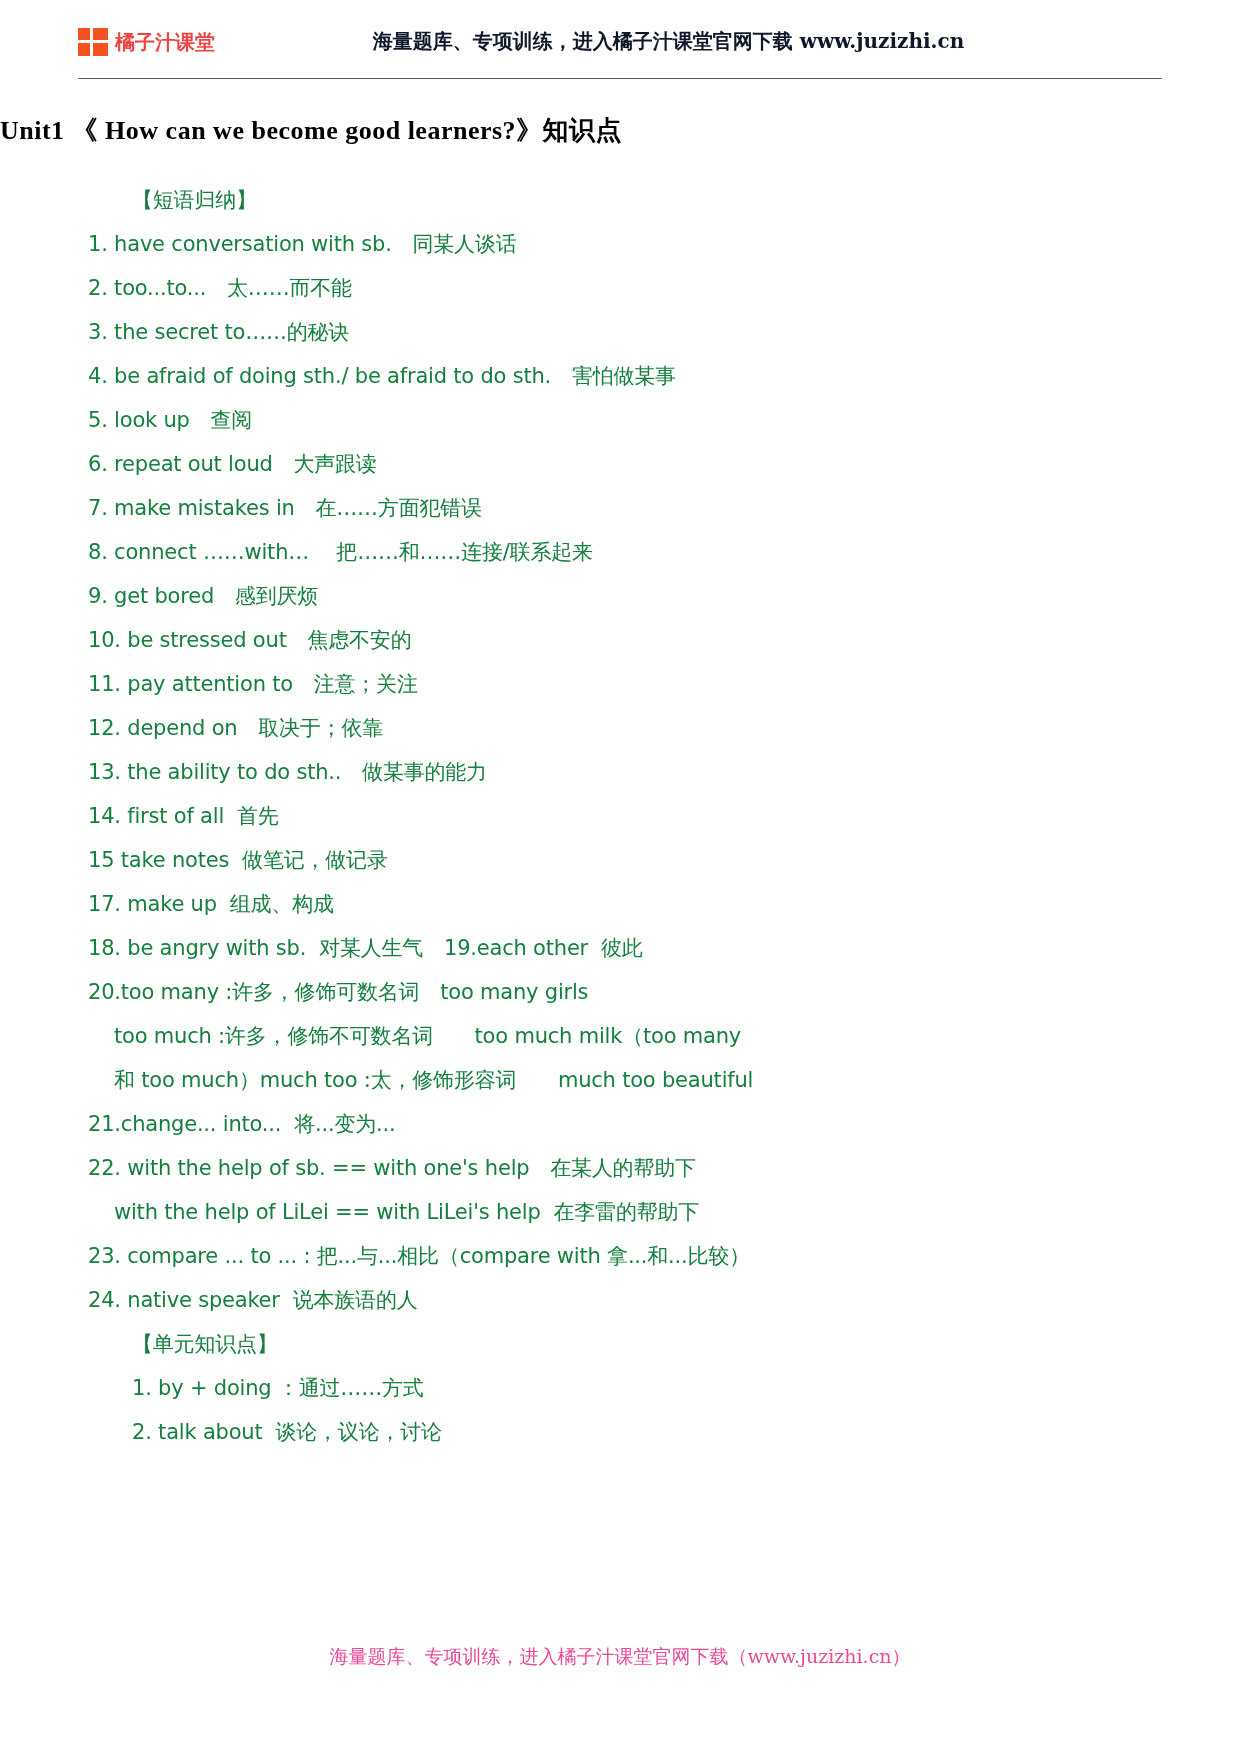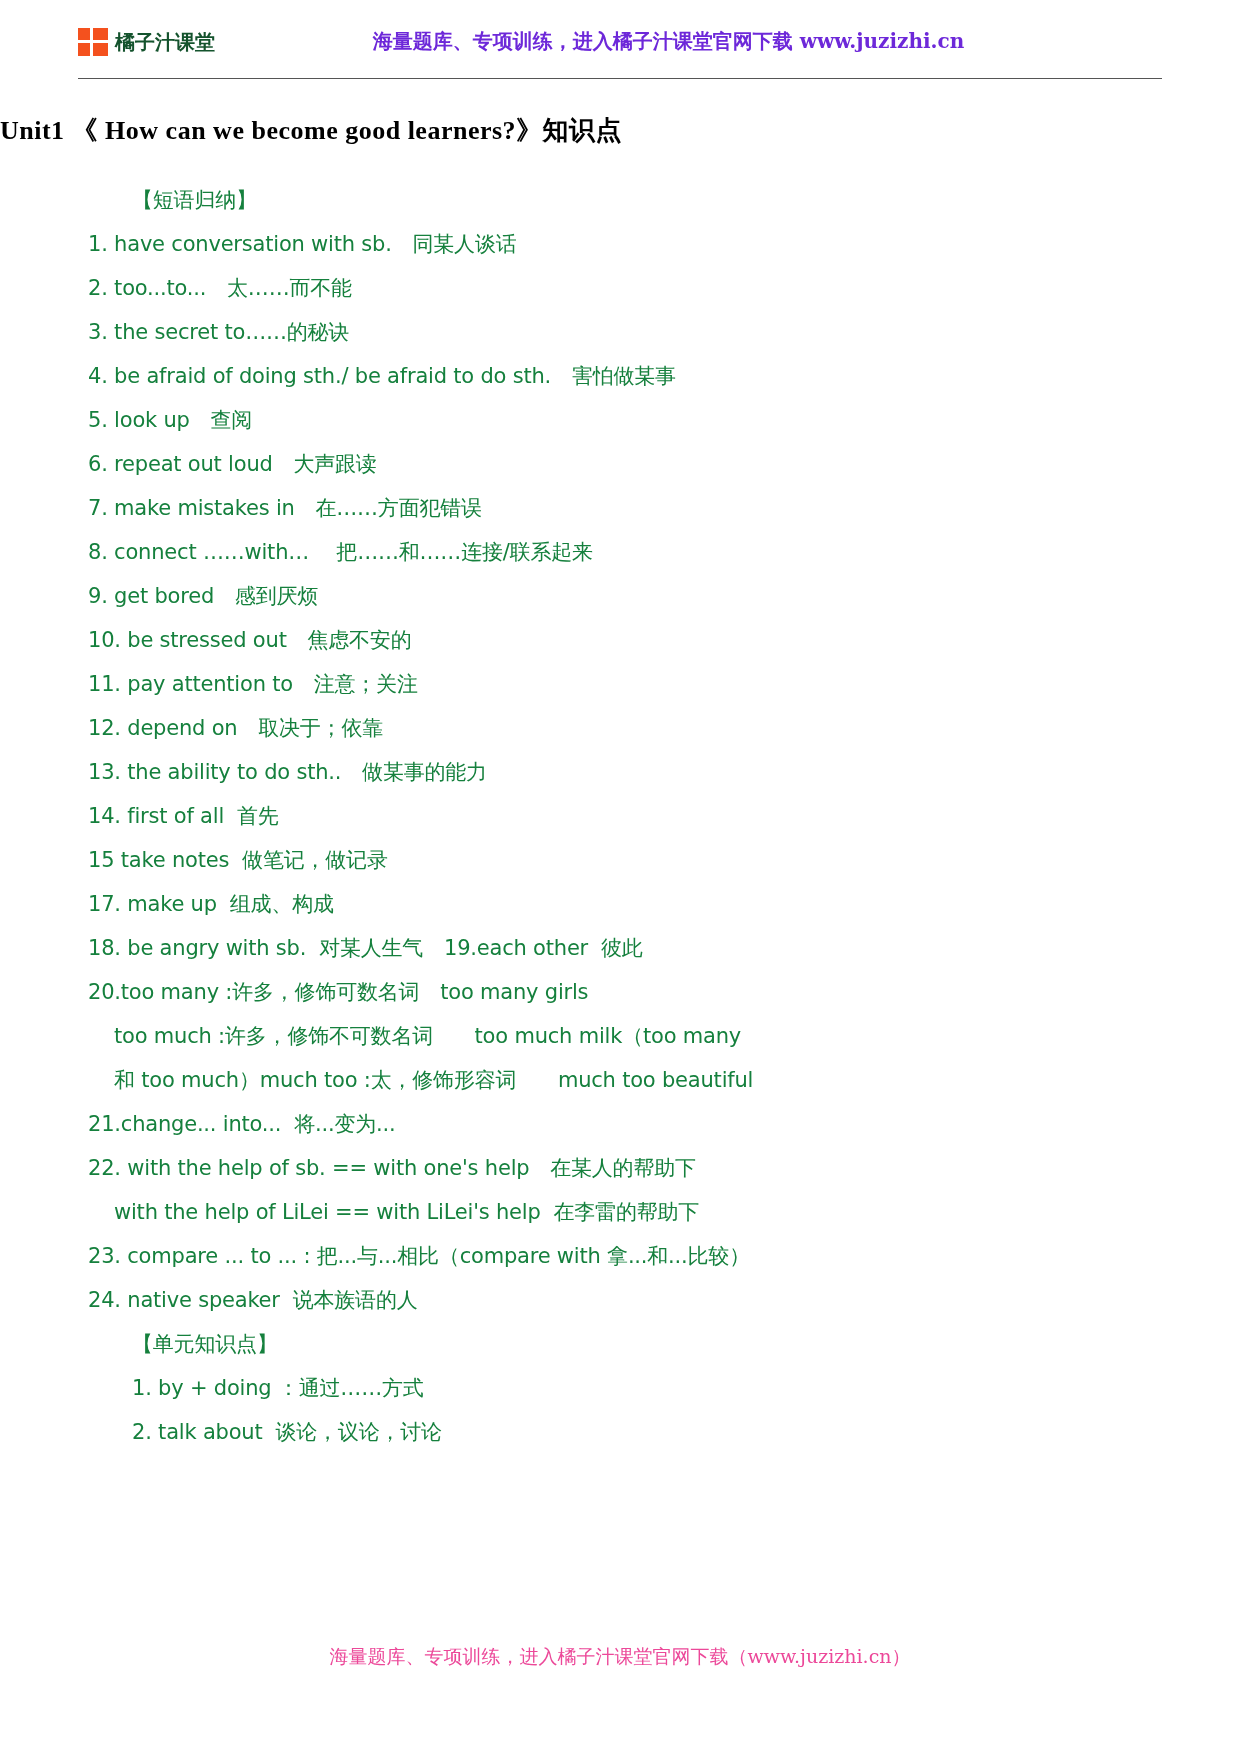--- a/index.html
+++ b/index.html
@@ -49,31 +49,31 @@
   }
   .logo-mark i {
     display: block;
     background: #F4511E;
   }
   .logo-mark i.sq1 { background:#F4511E; }
   .logo-mark i.sq2 { background:#F4511E; }
   .logo-mark i.sq3 { background:#F4511E; }
   .logo-mark i.sq4 { background:#F4511E; }
   .brand-name {
-    color: #14532d;
+    color: #ef4444;
     font-family: "DejaVu Sans", "Liberation Sans", sans-serif;
     font-size: 20px;
     font-weight: 700;
     letter-spacing: 0px;
     white-space: nowrap;
   }
   .header-banner {
     flex: 1 1 auto;
     text-align: center;
-    color: #6d28d9;
+    color: #0f172a;
     font-family: "DejaVu Serif", "Liberation Serif", serif;
     font-size: 20px;
     font-weight: 700;
     white-space: nowrap;
     margin-left: -40px;
     margin-top: 4px;
   }
   .header-rule {
     margin: 0 78px;
     border: 0;

